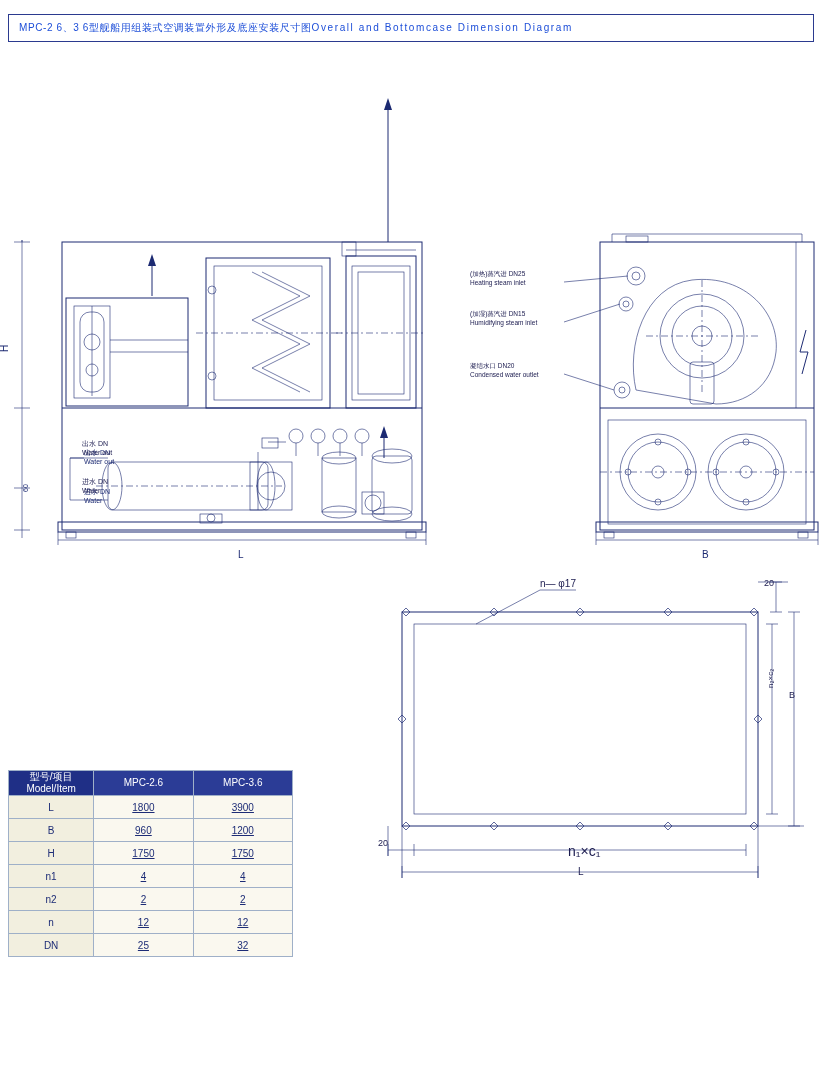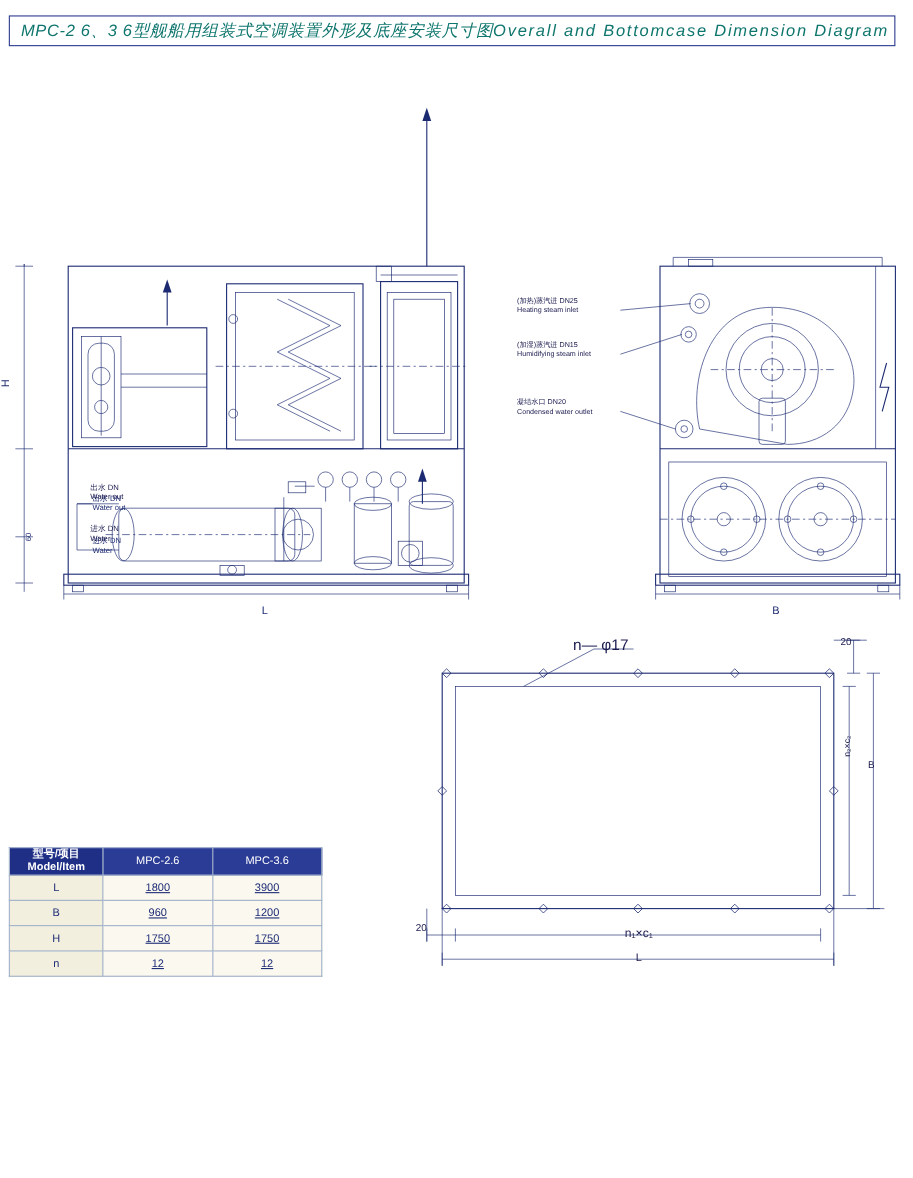--- a/index.html
+++ b/index.html
@@ -5,21 +5,21 @@
   html,body{margin:0;padding:0;background:#ffffff;}
   body{width:830px;height:1071px;position:relative;font-family:"Liberation Sans",sans-serif;color:#1a1a4e;}
 
   
   .titlebar{
     position:absolute;left:8px;top:14px;width:806px;height:28px;
     border:1px solid #2b3a8f;background:#ffffff;box-sizing:border-box;
     display:flex;align-items:center;
   }
   .titlebar .txt{
-    font-size:15px;color:#0f766e;letter-spacing:.6px;padding-left:10px;white-space:nowrap;font-style:italic;
+    font-size:10px;color:#1d4ed8;letter-spacing:.6px;padding-left:10px;white-space:nowrap;
   }
   .titlebar .txt .en{letter-spacing:1.6px;}
 
   
   .dwg{position:absolute;}
   svg{display:block;overflow:visible;}
   .ln{stroke:#1c2a72;fill:none;stroke-width:1;}
   .ln-t{stroke:#1c2a72;fill:none;stroke-width:.6;}
   .ln-d{stroke:#1c2a72;fill:none;stroke-width:.6;stroke-dasharray:7 3 2 3;}
   .lbl{font-family:"Liberation Sans",sans-serif;font-size:7px;fill:#1c2a72;}
@@ -29,21 +29,21 @@
   .spec{
     position:absolute;left:8px;top:770px;width:285px;
     border-collapse:collapse;font-size:10px;color:#1d2c76;
   }
   .spec th,.spec td{
     border:1px solid #9fb0c8;text-align:center;height:22px;padding:0;
   }
   .spec thead th{
     background:#1f2f86;color:#ffffff;font-weight:normal;font-size:10px;line-height:12px;
   }
-  .spec thead th.hdr-model{background:#1f2f86;font-weight:bold;}
+  .spec thead th.hdr-model{background:#1f2f86;}
   .spec thead th.hdr-col{background:#2b3c96;}
   .spec tbody td.name{background:#f2efdf;width:85px;}
   .spec tbody td.val{background:#faf8ef;width:100px;text-decoration:underline;}
 </style>
 </head>
 <body>
 
 <div class="titlebar">
   <div class="txt">
     <span>MPC-2 6、3 6型舰船用组装式空调装置外形及底座安装尺寸图</span><span class="en">Overall  and  Bottomcase  Dimension  Diagram</span>
@@ -296,26 +296,26 @@
   <line class="ln-t" x1="366" y1="284" x2="366" y2="296"></line>
 
   <line class="ln-t" x1="22" y1="312" x2="378" y2="312"></line>
   <line class="ln-t" x1="22" y1="306" x2="22" y2="318"></line>
   <line class="ln-t" x1="378" y1="306" x2="378" y2="318"></line>
   <line class="ln-t" x1="22" y1="266" x2="22" y2="318"></line>
   <line class="ln-t" x1="378" y1="266" x2="378" y2="318"></line>
 </svg>
 </div>
 
-<div class="dwg" style="left:521px;top:578px;font-size:14px;">n— φ17</div>
+<div class="dwg" style="left:540px;top:578px;font-size:10px;">n— φ17</div>
 <div class="dwg" style="left:764px;top:578px;font-size:9px;">20</div>
 <div class="dwg" style="left:378px;top:838px;font-size:9px;">20</div>
 <div class="dwg" style="left:789px;top:690px;font-size:9px;">B</div>
 <div class="dwg" style="left:766px;top:688px;font-size:8px;transform:rotate(-90deg);transform-origin:left top;">n₂×c₂</div>
-<div class="dwg" style="left:568px;top:843px;font-size:11px;">n₁×c₁</div>
+<div class="dwg" style="left:568px;top:843px;font-size:14px;">n₁×c₁</div>
 <div class="dwg" style="left:578px;top:866px;font-size:10px;">L</div>
 
 <table class="spec">
   <thead>
     <tr>
       <th class="hdr-model">
         <div>型号/项目</div>
         <div>Model/Item</div>
       </th>
       <th class="hdr-col">MPC-2.6</th>
@@ -332,18 +332,33 @@
       <td class="name">B</td>
       <td class="val">960</td>
       <td class="val">1200</td>
     </tr>
     <tr>
       <td class="name">H</td>
       <td class="val">1750</td>
       <td class="val">1750</td>
     </tr>
     <tr>
+      <td class="name">n1</td>
+      <td class="val">4</td>
+      <td class="val">4</td>
+    </tr>
+    <tr>
+      <td class="name">n2</td>
+      <td class="val">2</td>
+      <td class="val">2</td>
+    </tr>
+    <tr>
       <td class="name">n</td>
       <td class="val">12</td>
       <td class="val">12</td>
     </tr>
+    <tr>
+      <td class="name">DN</td>
+      <td class="val">25</td>
+      <td class="val">32</td>
+    </tr>
   </tbody>
 </table>
 
 </body></html>

